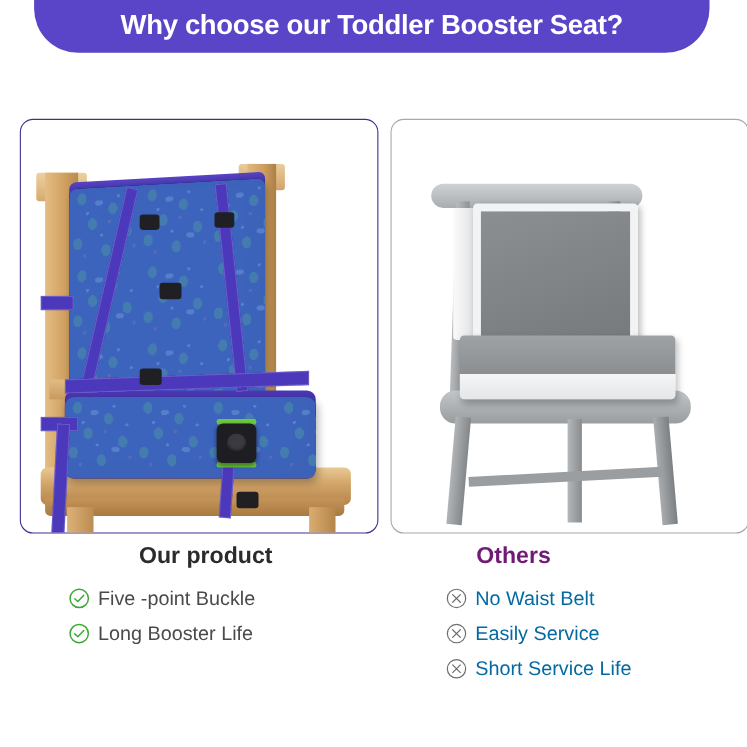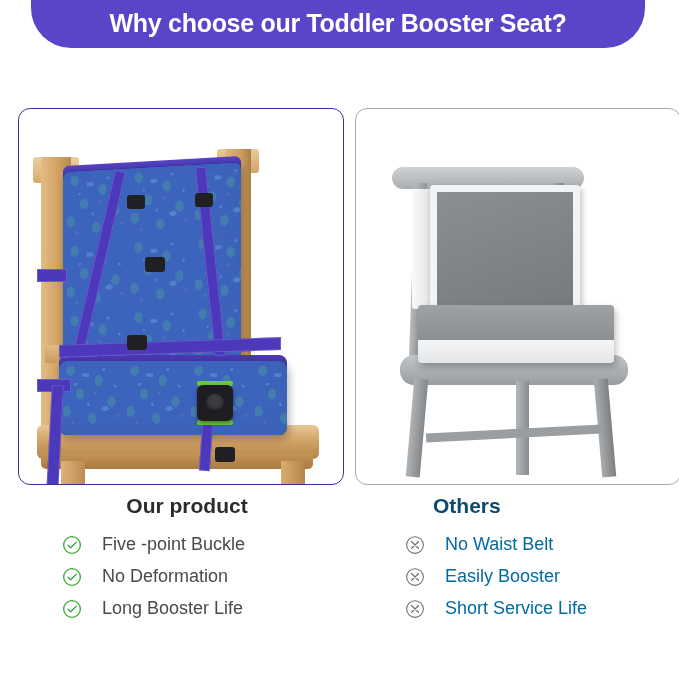--- a/index.html
+++ b/index.html
@@ -198,23 +198,23 @@
   
   .compare{position:absolute;left:0;top:494px;width:679px;height:160px;padding-left:31px;}
   .col{position:absolute;top:0;}
   .col-ours{left:62px;width:250px;}
   .col-others{left:405px;width:250px;}
   .col-title{
     font-size:21px;font-weight:bold;text-align:center;
     margin:0 0 16px 0;
   }
   .col-ours .col-title{color:#2b2b2b;}
-  .col-others .col-title{color:#0c4a6e;text-align:left;padding-left:28px;}
+  .col-others .col-title{color:#701a75;text-align:left;padding-left:28px;}
   .feature{
-    display:flex;align-items:center;gap:20px;
+    display:flex;gap:7px;
     margin-bottom:11px;
   }
   .feature-text{font-size:18px;color:#4a4a4a;white-space:nowrap;}
   .col-others .feature-text{color:#0369a1;}
   .ico{width:20px;height:20px;flex:0 0 20px;display:block;}
   .vs{
     position:absolute;left:298px;top:4px;width:86px;height:130px;
   }
 </style>
 </head>
@@ -292,33 +292,26 @@
     <div class="col-title">Our product</div>
 
     <div class="feature">
       <svg class="ico" viewBox="0 0 24 24">
         <circle cx="12" cy="12" r="10" fill="none" stroke="#3aaa35" stroke-width="1.6"></circle>
         <path d="M7.2 12.3 L10.5 15.4 L17 8.6" fill="none" stroke="#3aaa35" stroke-width="1.6" stroke-linecap="round" stroke-linejoin="round"></path>
       </svg>
       <span class="feature-text">Five -point Buckle</span>
     </div>
 
+
     <div class="feature">
       <svg class="ico" viewBox="0 0 24 24">
         <circle cx="12" cy="12" r="10" fill="none" stroke="#3aaa35" stroke-width="1.6"></circle>
         <path d="M7.2 12.3 L10.5 15.4 L17 8.6" fill="none" stroke="#3aaa35" stroke-width="1.6" stroke-linecap="round" stroke-linejoin="round"></path>
       </svg>
-      <span class="feature-text">No Deformation</span>
-    </div>
-
-    <div class="feature">
-      <svg class="ico" viewBox="0 0 24 24">
-        <circle cx="12" cy="12" r="10" fill="none" stroke="#3aaa35" stroke-width="1.6"></circle>
-        <path d="M7.2 12.3 L10.5 15.4 L17 8.6" fill="none" stroke="#3aaa35" stroke-width="1.6" stroke-linecap="round" stroke-linejoin="round"></path>
-      </svg>
       <span class="feature-text">Long Booster Life</span>
     </div>
   </div>
 
 
   <div class="col col-others">
     <div class="col-title">Others</div>
 
     <div class="feature">
       <svg class="ico" viewBox="0 0 24 24">
@@ -326,21 +319,21 @@
         <path d="M7.8 7.8 L16.2 16.2 M16.2 7.8 L7.8 16.2" fill="none" stroke="#6e6e6e" stroke-width="1.3" stroke-linecap="round"></path>
       </svg>
       <span class="feature-text">No Waist Belt</span>
     </div>
 
     <div class="feature">
       <svg class="ico" viewBox="0 0 24 24">
         <circle cx="12" cy="12" r="10" fill="none" stroke="#6e6e6e" stroke-width="1.3"></circle>
         <path d="M7.8 7.8 L16.2 16.2 M16.2 7.8 L7.8 16.2" fill="none" stroke="#6e6e6e" stroke-width="1.3" stroke-linecap="round"></path>
       </svg>
-      <span class="feature-text">Easily Booster</span>
+      <span class="feature-text">Easily Service</span>
     </div>
 
     <div class="feature">
       <svg class="ico" viewBox="0 0 24 24">
         <circle cx="12" cy="12" r="10" fill="none" stroke="#6e6e6e" stroke-width="1.3"></circle>
         <path d="M7.8 7.8 L16.2 16.2 M16.2 7.8 L7.8 16.2" fill="none" stroke="#6e6e6e" stroke-width="1.3" stroke-linecap="round"></path>
       </svg>
       <span class="feature-text">Short Service Life</span>
     </div>
   </div>

